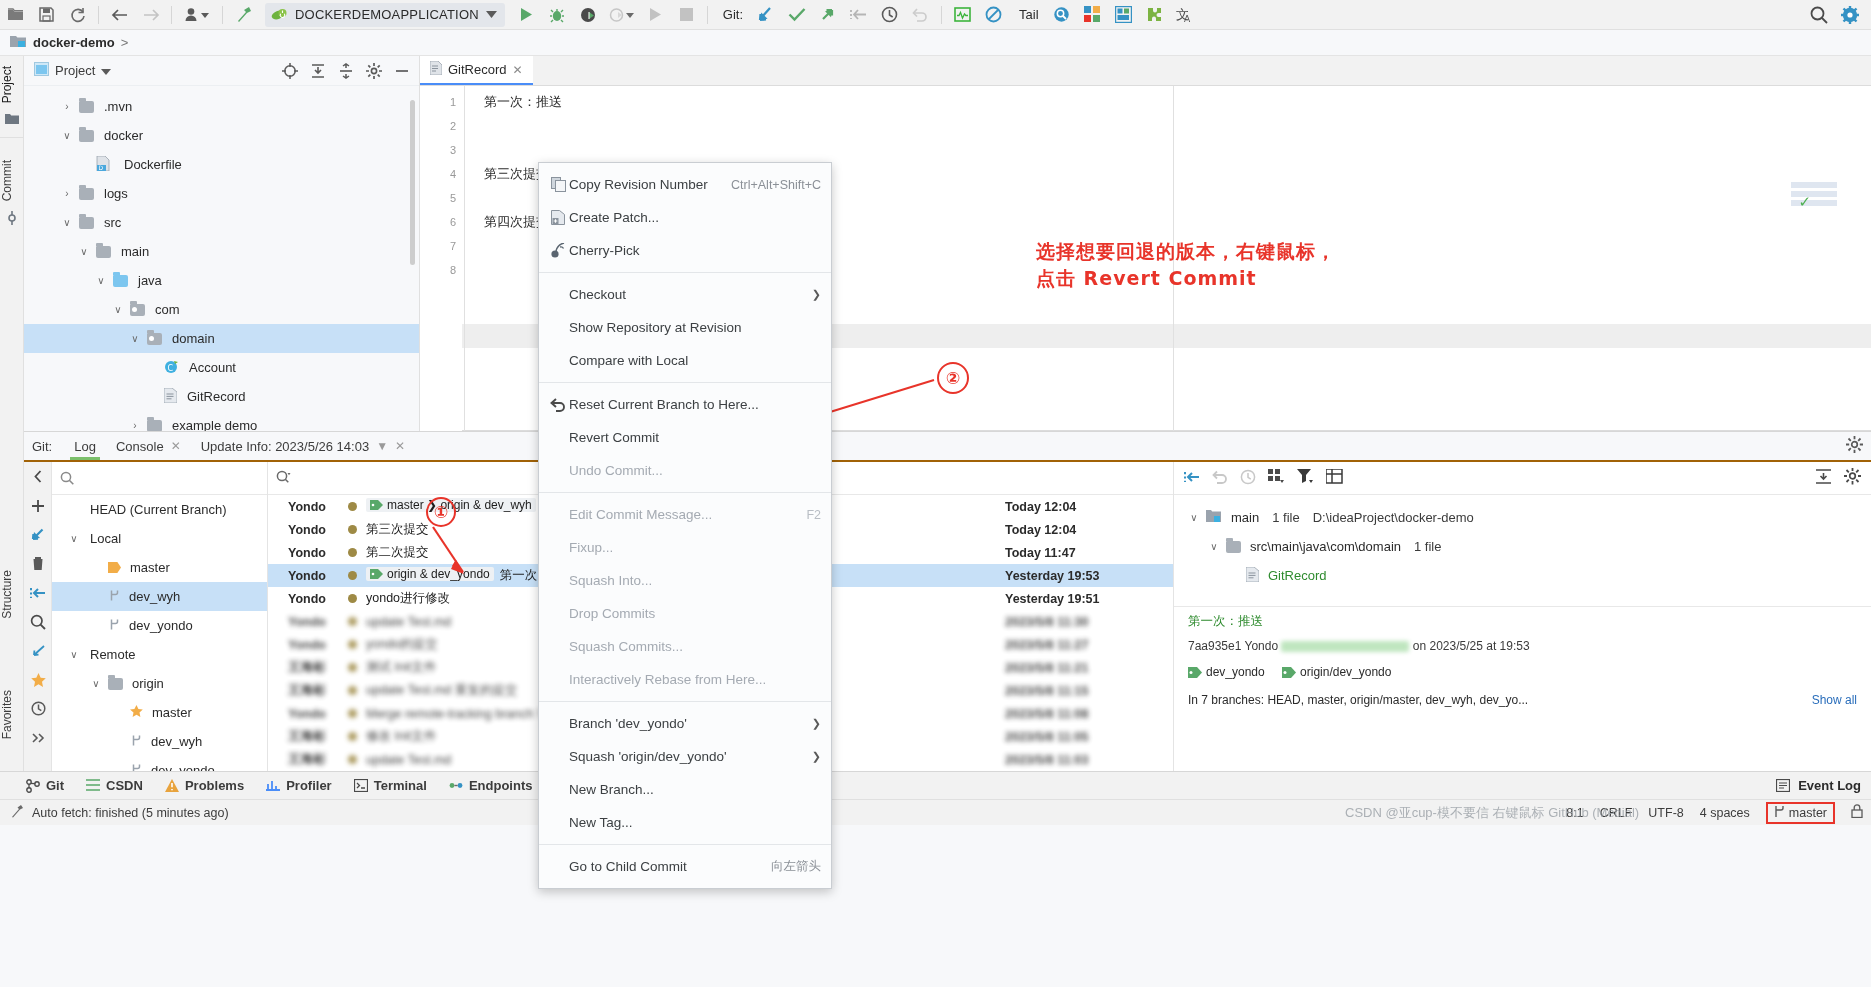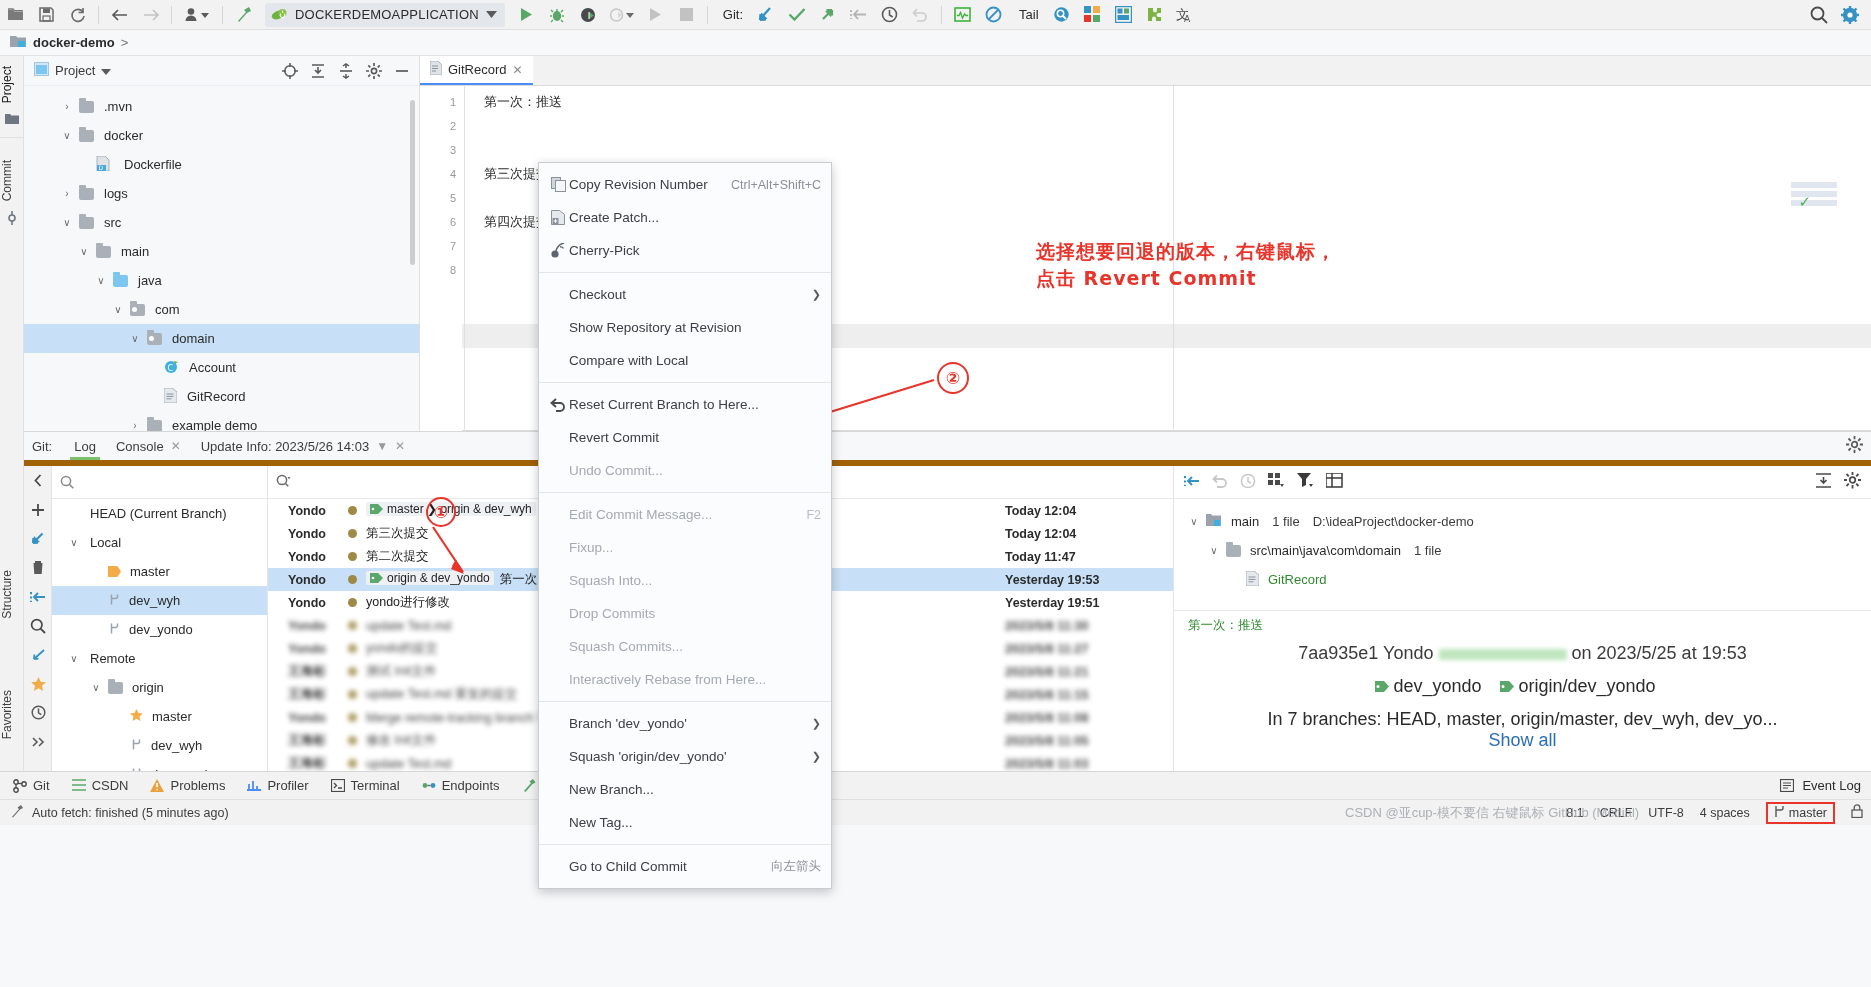--- a/index.html
+++ b/index.html
@@ -135,21 +135,21 @@
   
   .git-tw { position:absolute; left:24px; top:431px; width:1847px; height:340px; background:#f7f8fa;
             border-top:1px solid #d7d7d7; }
   .git-tabs { height:28px; display:flex; align-items:center; gap:0px; padding-left:8px; font-size:13px;}
   .git-tabs .gtl { color:#3c3c3c; margin-right:12px;}
   .gtab { padding:0 10px; height:28px; display:flex; align-items:center; color:#3c3c3c; position:relative;}
   .gtab.active:after{content:"";position:absolute;left:6px;right:6px;bottom:0;height:3px;background:#7cc06c;}
   .gtab .cl { margin-left:7px; color:#9a9a9a; font-size:12px;}
   .gt-right { margin-left:auto; display:flex; align-items:center; padding-right:8px; color:#5a5a5a;}
 
-  .git-body { position:absolute; left:0; top:28px; width:1847px; height:312px; border-top:6px solid #a16207; background:#fff;}
+  .git-body { position:absolute; left:0; top:28px; width:1847px; height:312px; border-top:2px solid #a16207; background:#fff;}
   .git-side { position:absolute; left:0; top:0; width:28px; height:312px; background:#f2f2f2; border-right:1px solid #e4e4e4;}
   .gs-ic { width:28px;height:29px;display:flex;align-items:center;justify-content:center;color:#555;}
 
   .branch-pane { position:absolute; left:28px; top:0; width:216px; height:312px; background:#fff; border-right:1px solid #e4e4e4;}
   .search-row { height:33px; display:flex; align-items:center; padding:0 8px; border-bottom:1px solid #e8e8e8; color:#8a8a8a;}
   .brow { height:29px; display:flex; align-items:center; gap:5px; padding-left:10px; font-size:13px; white-space:nowrap;}
   .brow.sel { background:#c7e0f7;}
   .tagic{width:13px;height:11px;background:#f2ad48;clip-path:polygon(0 0,72% 0,100% 50%,72% 100%,0 100%);}
   .branchic{width:12px;color:#9aa3ad;font-size:13px;text-align:center;}
 
@@ -165,30 +165,30 @@
   .c-msg { flex:1; color:#1d1d1d;}
   .c-ref { display:inline-flex; align-items:center; gap:4px; padding:0 4px; background:#eef1f4; border-radius:2px; margin-right:6px; font-size:12px;}
   .c-date { width:168px; text-align:left; font-weight:bold; color:#2b2b2b; flex:0 0 auto;}
   .blurred { filter:blur(2.6px); opacity:.85;}
 
   .detail-pane { position:absolute; left:1150px; top:0; width:697px; height:312px; background:#fff;}
   .dp-toolbar { height:33px; display:flex; align-items:center; padding:0 10px; border-bottom:1px solid #e8e8e8; gap:12px; color:#555;}
   .dp-tree { padding:8px 0 0 8px; font-size:13px;}
   .dp-row { height:29px; display:flex; align-items:center; gap:5px; white-space:nowrap;}
   .dp-msg { margin-top:6px; padding:6px 14px; font-size:12.5px; color:#2e8b2e; border-top:1px solid #e8e8e8;}
-  .dp-line { padding:3px 14px; font-size:18px; color:#2b2b2b;text-align:center;}
+  .dp-line { padding:3px 14px; font-size:12px; color:#2b2b2b;}
   .dp-hash { color:#3b3b3b;}
   .dp-green-blur{ display:inline-block; background:#bfe6bf; color:transparent; width:128px; height:11px; border-radius:2px; filter:blur(2px); vertical-align:middle;}
   .refchip{display:inline-flex;align-items:center;gap:4px;margin-right:14px;}
   .showall{color:#2a6ebb;}
 
   
   .bottom-tabs {
     position:absolute; left:0; top:771px; width:1871px; height:28px;
-    background:#f2f2f2; border-top:1px solid #d7d7d7; display:flex; align-items:center; padding-left:3px; gap:2px; font-size:13px;
+    background:#f2f2f2; border-top:1px solid #d7d7d7; display:flex; align-items:center; padding-left:16px; gap:2px; font-size:13px;font-weight:bold;
   }
   .btab { display:flex; align-items:center; gap:6px; padding:0 10px; height:28px; color:#3c3c3c;}
   .bt-right{margin-left:auto;display:flex;align-items:center;gap:8px;padding-right:10px;}
   .status-bar {
     position:absolute; left:0; top:799px; width:1871px; height:26px;
     background:#f2f2f2; border-top:1px solid #e0e0e0; display:flex; align-items:center; padding-left:10px; gap:8px; font-size:12.5px; color:#3c3c3c;
   }
   .sb-right{margin-left:auto;display:flex;align-items:center;gap:16px;padding-right:8px;}
   .master-box{border:2px solid #e8342a;padding:1px 6px;display:flex;align-items:center;gap:4px;}
 
@@ -1130,21 +1130,21 @@
               <span>dev_yondo</span>
             </span>
             <span class="refchip">
               <svg width="14" height="11" viewBox="0 0 14 11">
                   <path d="M0 0h9l5 5.5L9 11H0z" fill="#59a869"></path>
                   <circle cx="3" cy="5.5" r="1.5" fill="#fff"></circle>
                 </svg>
               <span>origin/dev_yondo</span>
             </span>
           </div>
-          <div class="dp-line" style="padding-top:9px; display:flex; justify-content:space-between;flex-direction:column;">
+          <div class="dp-line" style="padding-top:9px; display:flex; justify-content:space-between;">
             <span>In 7 branches: HEAD, master, origin/master, dev_wyh, dev_yo...</span>
             <span class="showall">Show all</span>
           </div>
         </div>
       </div>
     </div>
   </div>
 
   <div class="bottom-tabs">
     <div class="btab">

